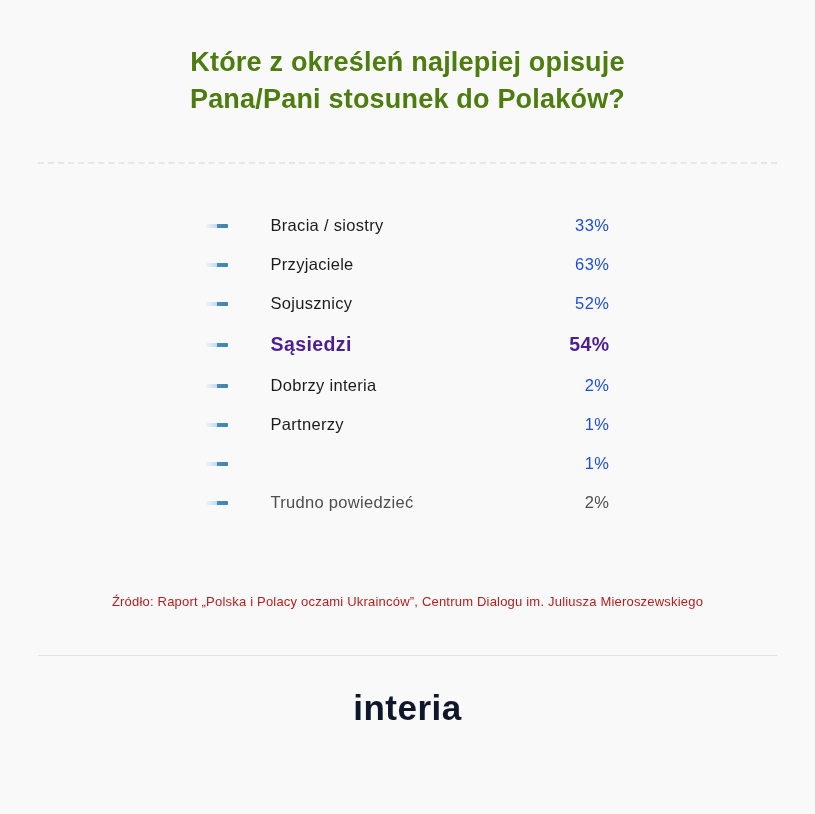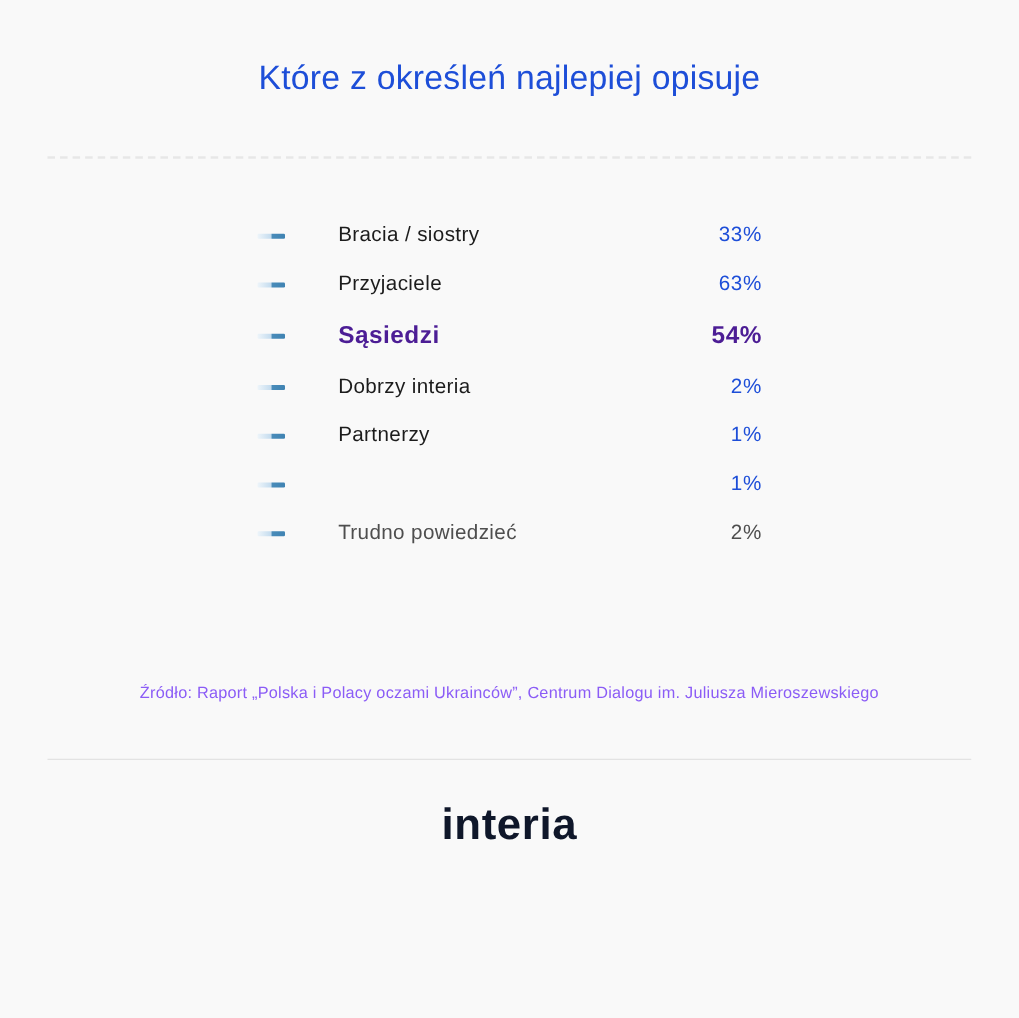--- a/index.html
+++ b/index.html
@@ -13,22 +13,22 @@
   }
   .page {
     width: 815px;
     height: 814px;
     position: relative;
   }
   .title {
     margin: 44px auto 0;
     text-align: center;
     font-size: 27px;
-    font-weight: 400;
-    color: #1d4ed8;
+    font-weight: 700;
+    color: #4d7c0f;
     line-height: 37px;
     letter-spacing: 0.2px;
   }
   .divider-dotted {
     border: none;
     border-top: 2px dashed #e7e7e7;
     margin: 44px 38px 0;
     height: 0;
   }
   .list {
@@ -73,23 +73,23 @@
   .row--semibold .label {
     font-weight: 600;
     color: #161616;
   }
   .row--light .label,
   .row--light .value {
     color: #4e4e4e;
   }
   .source {
     text-align: center;
-    margin-top: 100px;
+    margin-top: 72px;
     font-size: 13px;
-    color: #8b5cf6;
+    color: #b91c1c;
     letter-spacing: 0.2px;
   }
   .divider-solid {
     border: none;
     border-top: 1px solid #e3e3e3;
     margin: 46px 38px 0;
     height: 0;
   }
   .logo {
     text-align: center;
@@ -100,38 +100,44 @@
     letter-spacing: 0.5px;
   }
 </style>
 </head>
 <body>
 
 <div class="page">
 
   <div class="title">
     <div>Które z określeń najlepiej opisuje</div>
+    <div>Pana/Pani stosunek do Polaków?</div>
   </div>
 
   <hr class="divider-dotted">
 
   <div class="list">
 
     <div class="row">
       <span class="marker"></span>
       <span class="label">Bracia / siostry</span>
       <span class="value">33%</span>
     </div>
 
     <div class="row">
       <span class="marker"></span>
       <span class="label">Przyjaciele</span>
       <span class="value">63%</span>
     </div>
 
+    <div class="row">
+      <span class="marker"></span>
+      <span class="label">Sojusznicy</span>
+      <span class="value">52%</span>
+    </div>
 
     <div class="row row--highlight">
       <span class="marker"></span>
       <span class="label">Sąsiedzi</span>
       <span class="value">54%</span>
     </div>
 
     <div class="row">
       <span class="marker"></span>
       <span class="label">Dobrzy interia</span>

